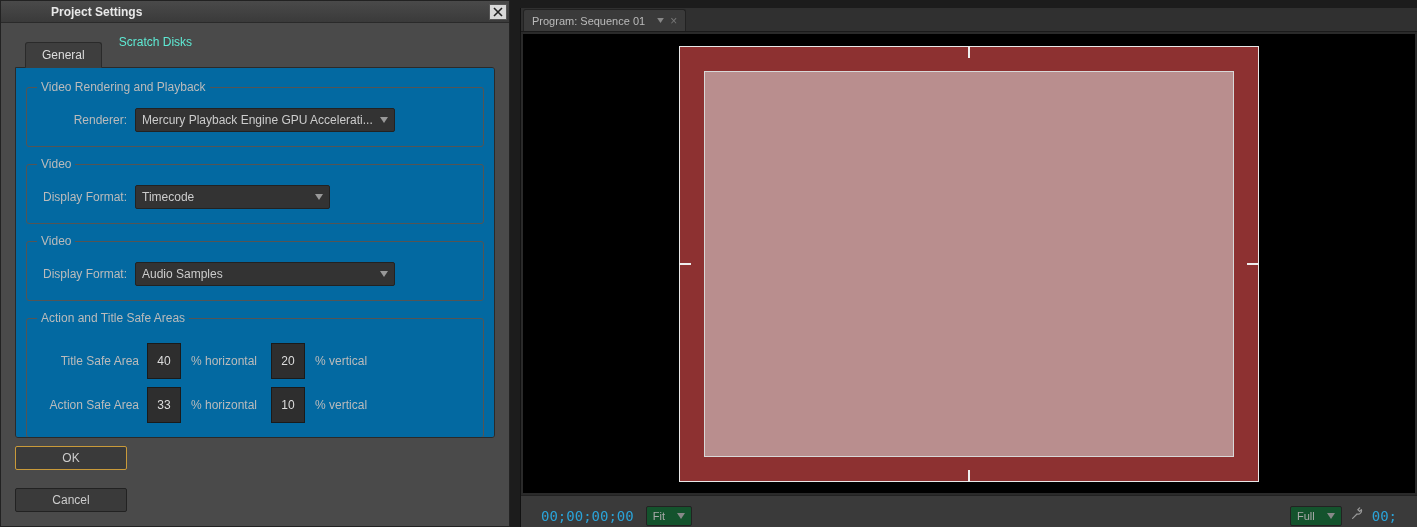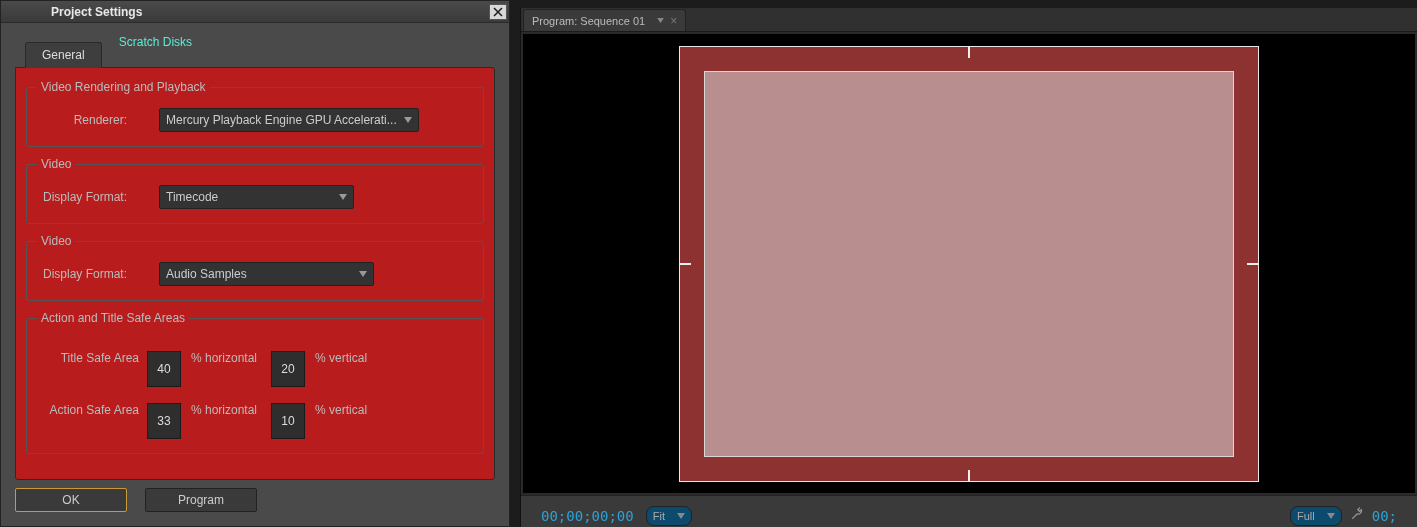--- a/index.html
+++ b/index.html
@@ -29,53 +29,53 @@
   padding: 5px 16px; background: transparent; color: #5eead4;
   border: 1px solid transparent; border-bottom: none; cursor: pointer;
   font-size: 12px;
 }
 .tab.active {
   background: #3e3e3e; color: #ddd; border: 1px solid #2a2a2a; border-bottom: 1px solid #3e3e3e;
   border-radius: 3px 3px 0 0; position: relative; top: 1px; margin-top: 12px;
 }
 
 .panel {
-  flex: 1; background: #b91c1c; border: 1px solid #2a2a2a; border-radius: 0 3px 3px 3px;
+  flex: 1; background: #0369a1; border: 1px solid #2a2a2a; border-radius: 0 3px 3px 3px;
   padding: 12px 10px 10px 10px; overflow: auto;
 }
 
 fieldset {
   border: 1px solid #555; border-radius: 3px; padding: 10px 10px 14px 10px;
   margin-bottom: 10px;
 }
 legend { padding: 0 4px; color: #bbb; font-size: 12px; }
 
-.row { display: flex; align-items: center; margin-top: 4px; gap: 24px; }
+.row { display: flex; align-items: center; margin-top: 4px; }
 .label { text-align: right; color: #bbb; margin-right: 8px; min-width: 90px; }
 .label.w1 { min-width: 90px; }
 .label.w2 { min-width: 96px; }
 
 .dropdown {
   background: #333; border: 1px solid #222; height: 22px;
   display: flex; align-items: center; justify-content: space-between;
   padding: 11px 6px; color: #ccc; cursor: pointer; border-radius: 2px;
 }
 .dropdown .dd-text { white-space: nowrap; overflow: hidden; text-overflow: ellipsis; }
 .dd-arrow { margin-left: 6px; }
 .dd-arrow svg { width: 8px; height: 6px; display: block; }
 
-.safe-row { display: flex; margin-top: 16px; }
+.safe-row { display: flex; align-items: center; margin-top: 8px; }
 .safe-label { width: 102px; text-align: right; color: #bbb; margin-right: 8px; }
 .num-input {
   width: 34px; height: 36px; background: #2e2e2e; border: 1px solid #1a1a1a;
   color: #ddd; text-align: center; font-size: 12px;
 }
 .pct-label { margin: 0 14px 0 10px; color: #bbb; }
 
-.button-row { display: flex; justify-content: flex-start; gap: 18px; margin-top: 8px; padding-bottom: 4px; }
+.button-row { display: flex; justify-content: space-between; gap: 18px; margin-top: 8px; padding-bottom: 4px; flex-direction: column; }
 .btn {
   width: 112px; height: 24px; background: #3a3a3a; border: 1px solid #222;
   color: #ccc; cursor: pointer; display: flex; align-items: center; justify-content: center;
   border-radius: 2px; font-size: 12px;
 }
 .btn.primary { border: 1px solid #c99a3a; }
 
 
 .program-panel {
   position: absolute; left: 520px; top: 8px; right: 0; height: 527px;
@@ -115,23 +115,23 @@
 .handle.left { top: 50%; left: -1px; height: 2px; width: 12px; transform: translateY(-50%); }
 .handle.right { top: 50%; right: -1px; height: 2px; width: 12px; transform: translateY(-50%); }
 
 .transport {
   position: absolute; left: 0; right: 0; bottom: 0; height: 40px;
   background: #3a3a3a; border-top: 1px solid #222;
   display: flex; align-items: center; padding: 0 20px; gap: 12px;
 }
 .timecode { color: #2aa3d8; font-family: "Consolas", monospace; font-size: 14px; }
 .fit-dd {
-  background: #0c4a6e; border: 1px solid #222; height: 20px;
+  background: #14532d; border: 1px solid #222; height: 20px;
   display: flex; align-items: center; padding: 0 6px; gap: 6px;
-  color: #aaa; cursor: pointer; border-radius: 8px; font-size: 11px;
+  color: #aaa; cursor: pointer; border-radius: 2px; font-size: 11px;
 }
 .transport-right { margin-left: auto; display: flex; align-items: center; gap: 8px; }
 .wrench svg { width: 14px; height: 14px; }
 .wrench { color: #888; cursor: pointer; }
 .timeline-strip {
   position: absolute; left: 0; right: 0; bottom: 0; height: 6px;
   background: #2a2a2a;
 }
 .timeline-strip .marker { position:absolute; left:4px; top:0; width:12px; height:6px; background:#c99a3a; }
 </style>
@@ -181,21 +181,21 @@
                 </svg>
               </span>
           </div>
         </div>
       </fieldset>
 
       <fieldset>
         <legend>Video</legend>
         <div class="row">
           <span class="label w1">Display Format:</span>
-          <div class="dropdown" style="width:215px">
+          <div class="dropdown" style="width:260px">
             <span class="dd-text">Audio Samples</span>
             <span class="dd-arrow">
                 <svg viewBox="0 0 8 6">
                   <path d="M0 0 L8 0 L4 6 Z" fill="#999"></path>
                 </svg>
               </span>
           </div>
         </div>
       </fieldset>
 
@@ -214,21 +214,21 @@
           <input class="num-input" value="33" style="">
           <span class="pct-label">% horizontal</span>
           <input class="num-input" value="10" style="">
           <span class="pct-label">% vertical</span>
         </div>
       </fieldset>
 
     </div>
     <div class="button-row">
       <div class="btn primary">OK</div>
-      <div class="btn">Program</div>
+      <div class="btn">Cancel</div>
     </div>
   </div>
 </div>
 
 <div class="program-panel">
   <div class="program-tabbar">
     <div class="program-tab">
       <span>Program: Sequence 01</span>
       <span class="dd-arrow">
           <svg viewBox="0 0 8 6">

